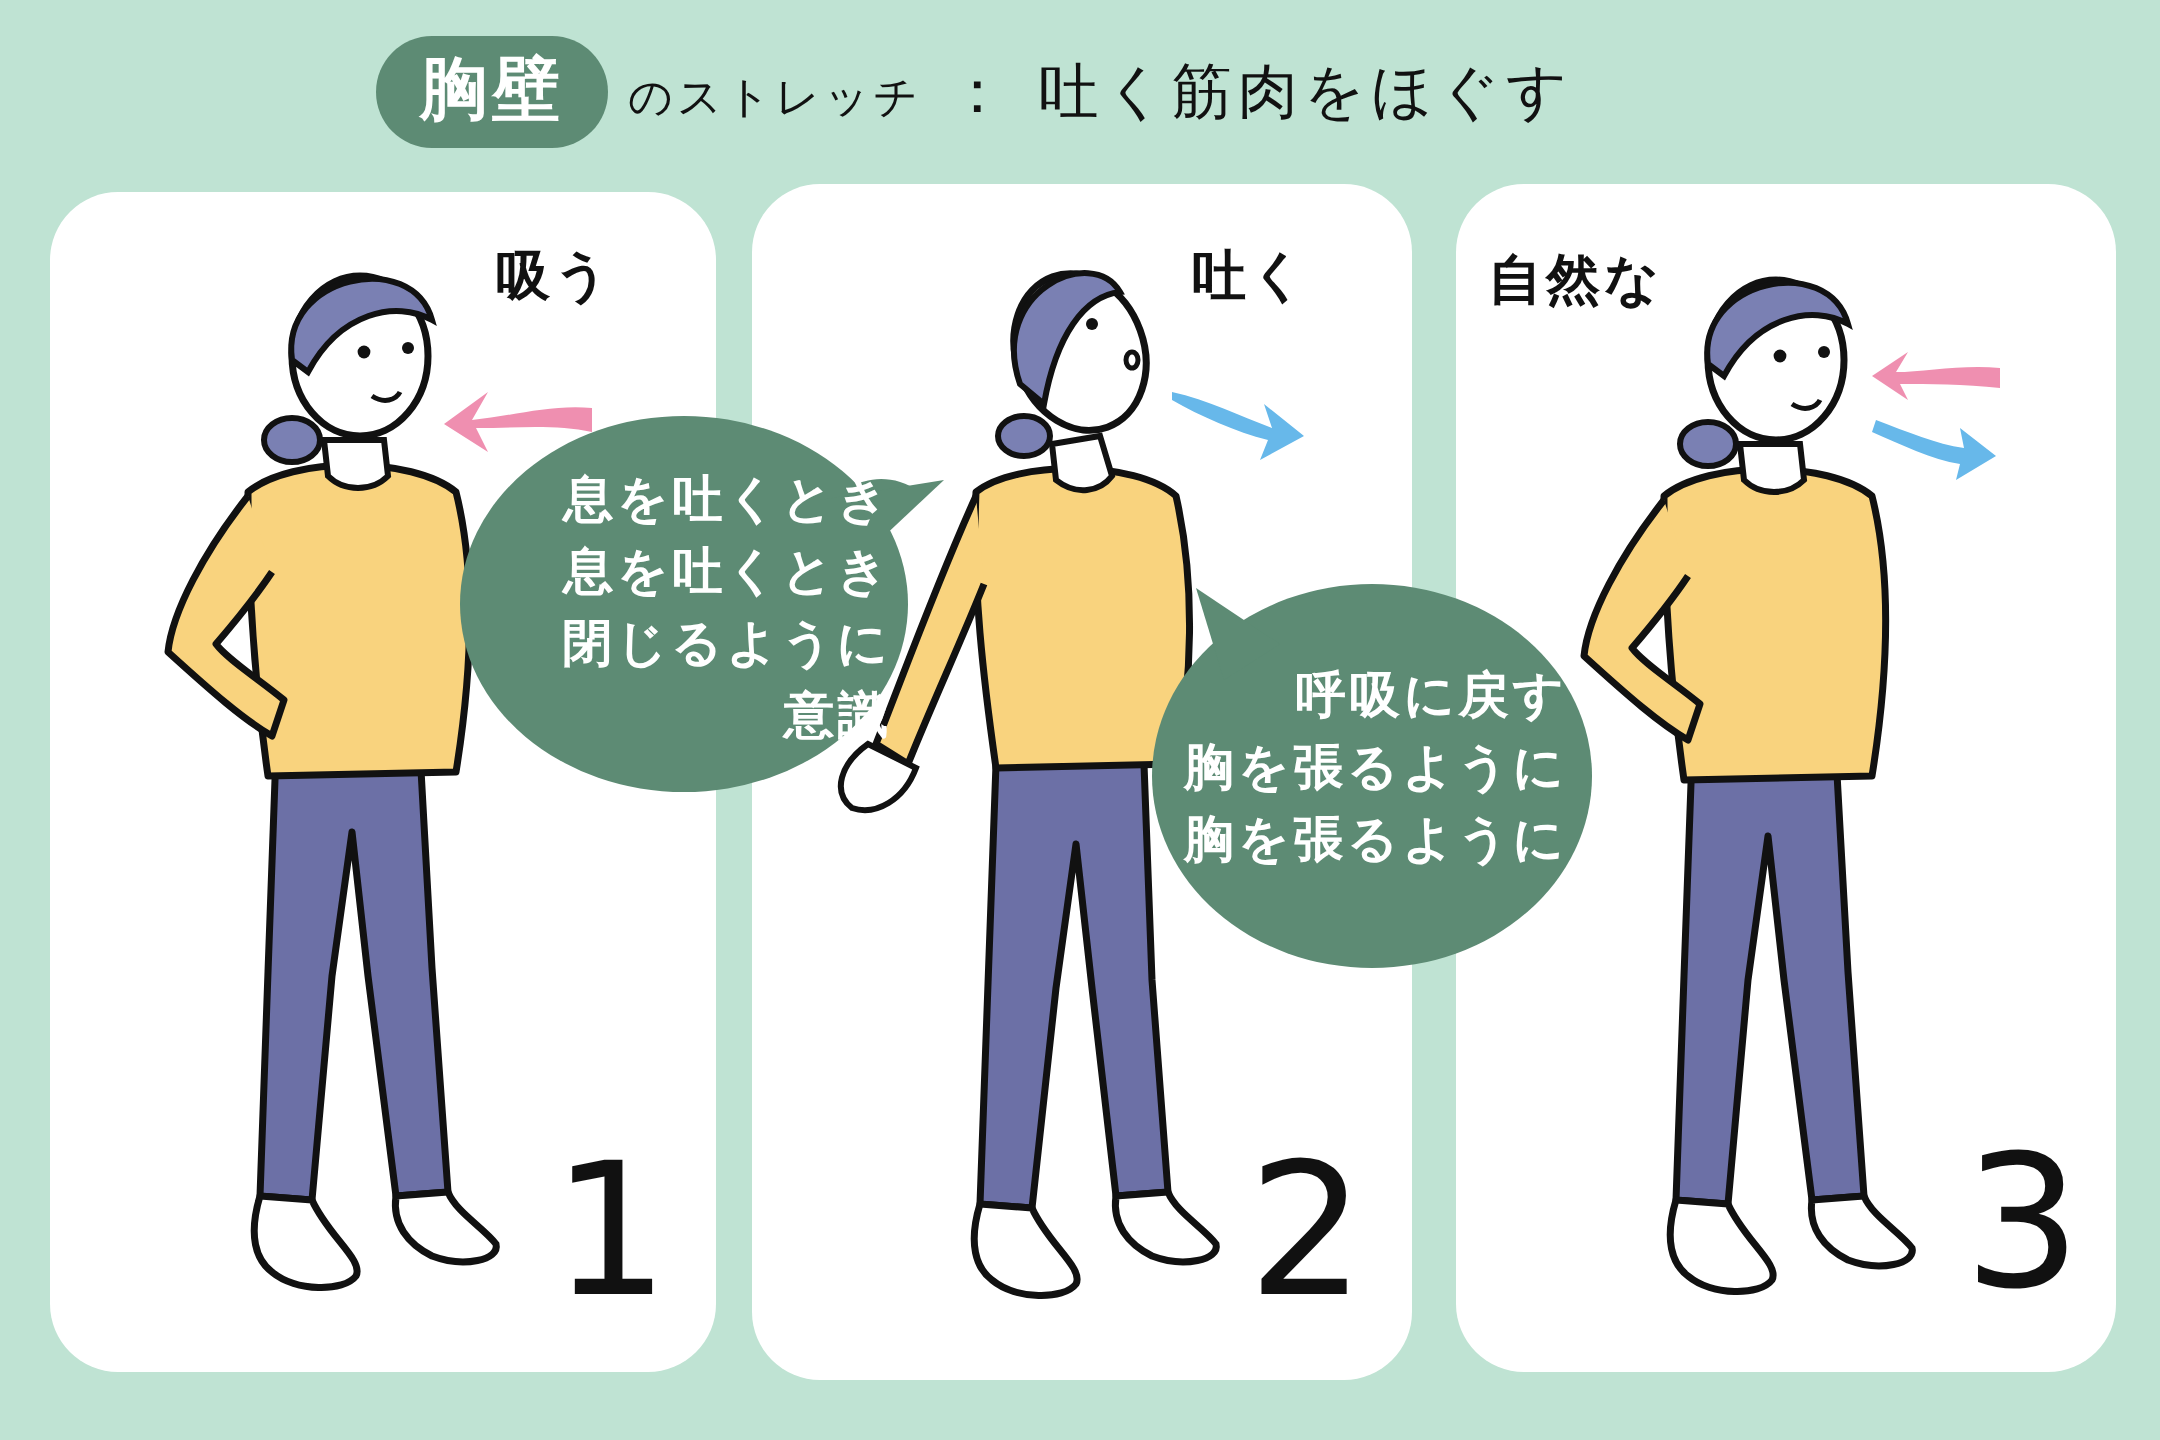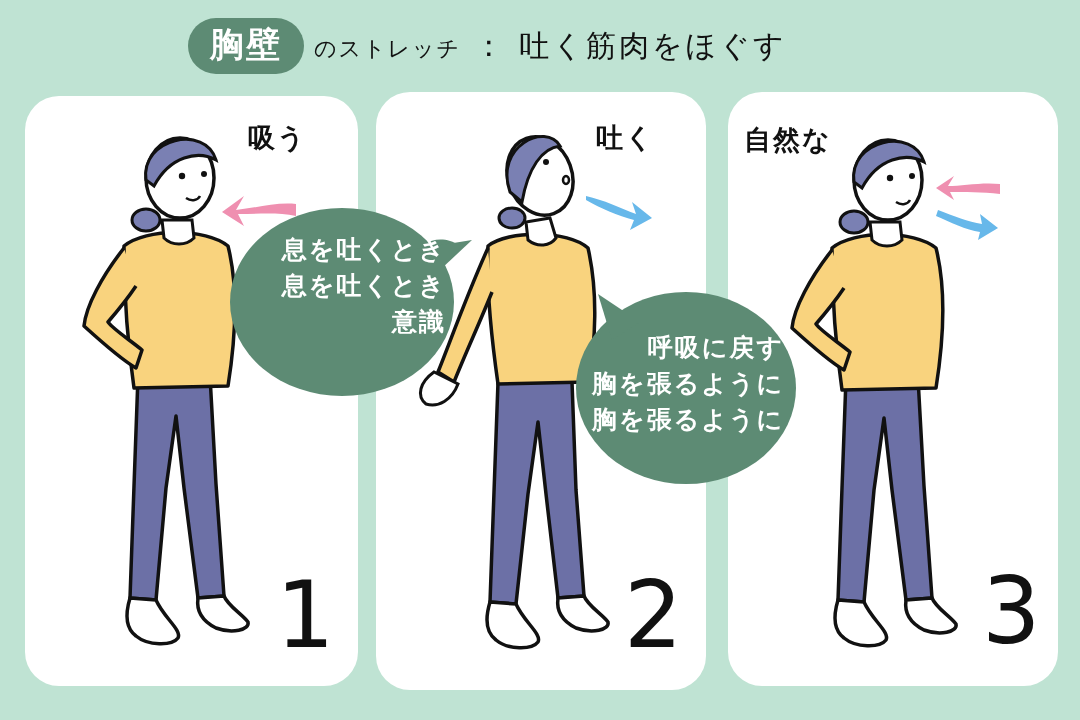--- a/index.html
+++ b/index.html
@@ -133,20 +133,21 @@
     </g>
   </svg>
 
   <div class="caption" style="left:248px; top:120px;">吸う</div>
   <div class="caption" style="left:596px; top:120px;text-align:right;">吐く</div>
   <div class="caption" style="left:744px; top:122px;">自然な</div>
 
   <div class="bubble-text" style="left:240px; top:232px; width:206px;">
     <div>息を吐くとき</div>
     <div>息を吐くとき</div>
+    <div>閉じるように</div>
     <div>意識</div>
   </div>
   <div class="bubble-text" style="left:588px; top:330px; width:196px;">
     <div>呼吸に戻す</div>
     <div>胸を張るように</div>
     <div>胸を張るように</div>
   </div>
 
   <div class="num" style="left:276px; top:570px;">1</div>
   <div class="num" style="left:624px; top:570px;">2</div>

